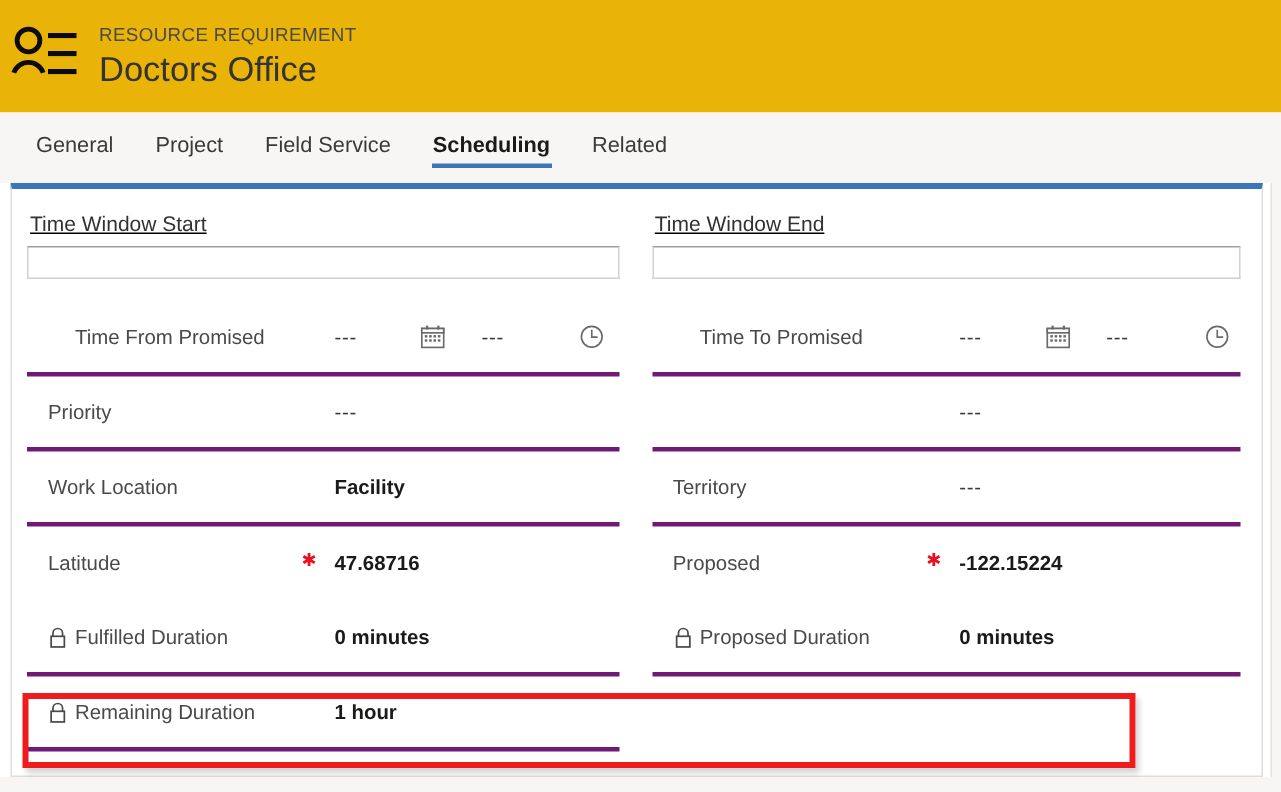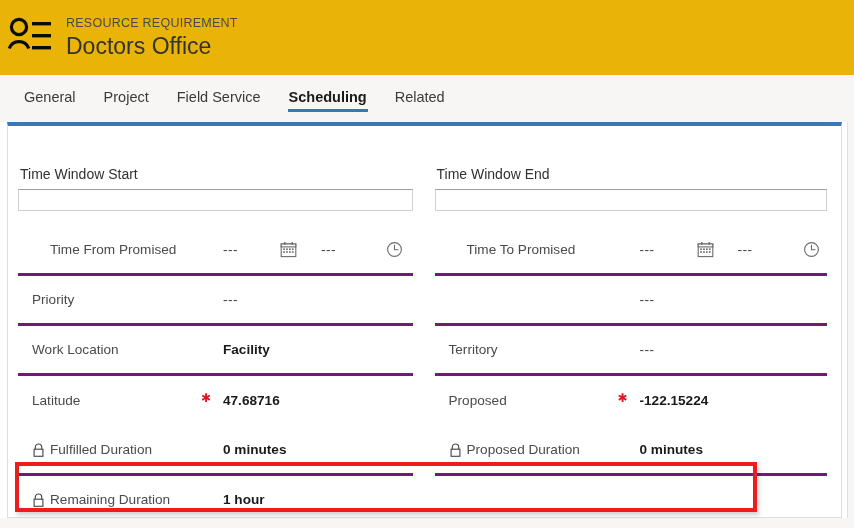--- a/index.html
+++ b/index.html
@@ -52,21 +52,21 @@
     background:#ffffff;
     border:1px solid #dededd;
     border-top:4px solid #3a76b8;
   }
   .cols { display:flex; width:100%; height:100%; }
   .col { width:50%; position:relative; padding:0 12px; }
   .col.left { padding-left:10px; padding-right:12px; }
   .col.right { padding-left:10px; padding-right:14px; }
 
   
-  .field-block { padding-top:39px; }
+  .field-block { padding-top:14px;text-decoration:underline; }
   .field-label {
     font-size:14px; color:#323130; line-height:18px; margin-bottom:6px;
     padding-left:2px;
   }
   .text-input {
     display:block; width:100%; height:22px;
     border:1px solid #d2d0ce; border-top-color:#a19f9d;
     background:#ffffff; font-size:13.5px; color:#201f1e;
     padding:0 6px; outline:none; border-radius:0;
     font-family:"Liberation Sans", sans-serif;

